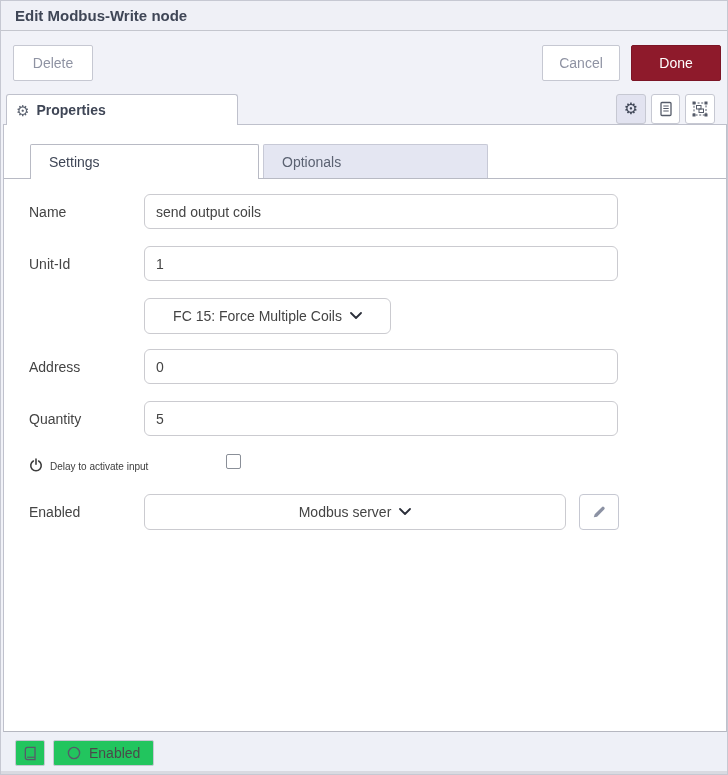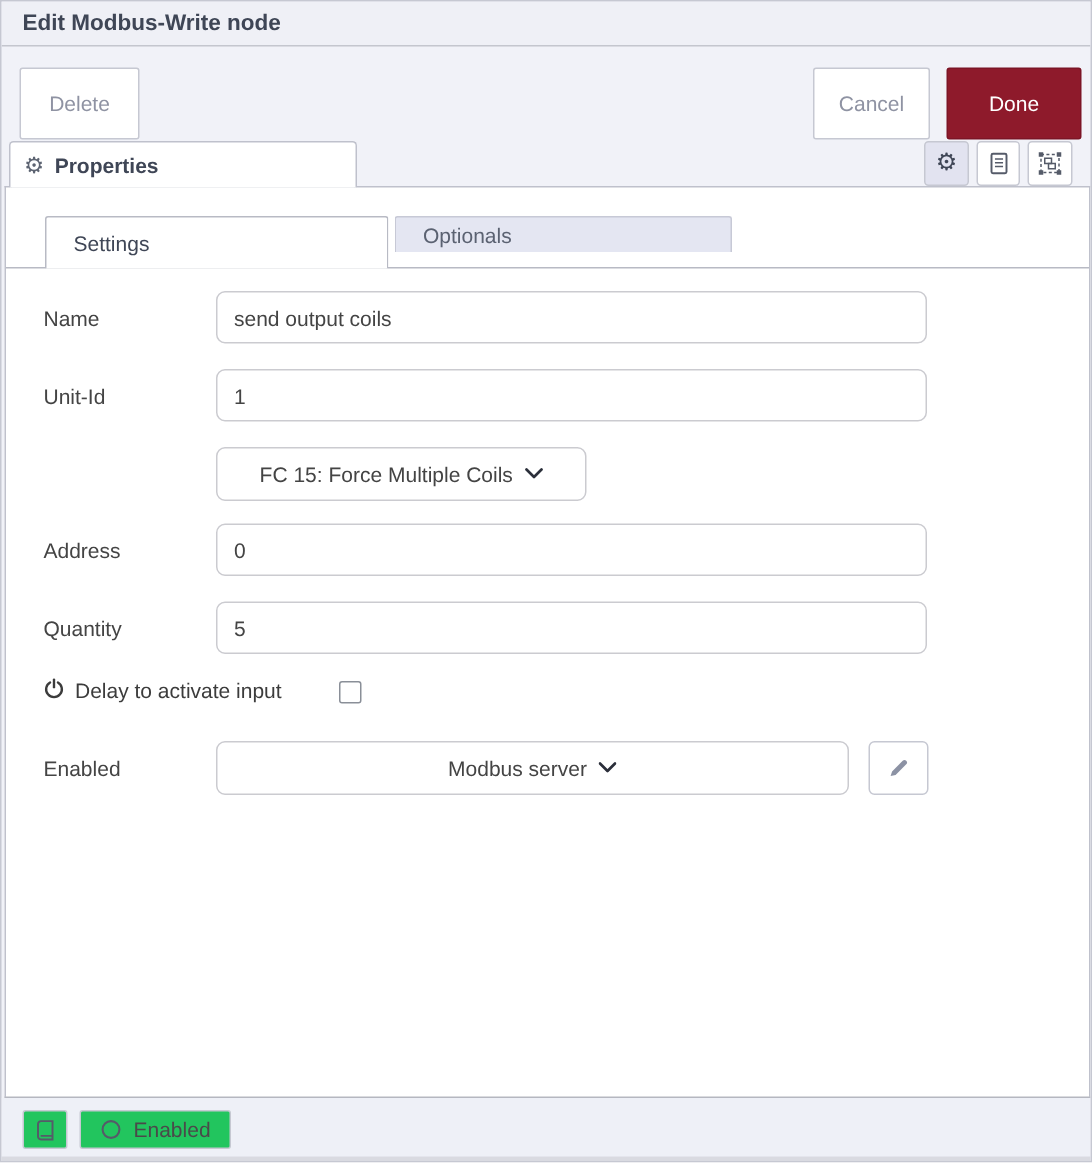--- a/index.html
+++ b/index.html
@@ -20,21 +20,21 @@
   .titlebar{
     position:absolute;left:0;top:0;right:0;height:30px;
     background:#eff0f6;
     border-bottom:1px solid #c4c6ce;
     display:flex;align-items:center;
     padding-left:14px;box-sizing:border-box;
   }
   .titlebar .title{font-size:15px;font-weight:bold;color:#3f4656;}
   
   .btn{
-    position:absolute;top:44px;height:48px;box-sizing:border-box;
+    position:absolute;top:44px;height:36px;box-sizing:border-box;
     display:flex;align-items:center;justify-content:center;
     font-size:14px;border-radius:2px;cursor:pointer;
     background:#ffffff;border:1px solid #c6c8d2;color:#8f93a3;
   }
   .btn-delete{left:12px;width:80px;}
   .btn-cancel{left:541px;width:78px;}
   .btn-done{left:630px;width:90px;background:#8e1a2b;border-color:#7c1526;color:#ffffff;}
   
   .props-tab{
     position:absolute;left:5px;top:93px;width:232px;height:31px;
@@ -69,21 +69,21 @@
   .inner-tab{
     position:absolute;top:0;box-sizing:border-box;cursor:pointer;
     display:flex;align-items:center;padding-left:18px;font-size:14px;
   }
   .inner-tab.active{
     left:26px;width:229px;height:35px;z-index:2;
     background:#ffffff;border:1px solid #b8bac4;border-bottom:none;
     font-weight:normal;color:#3f4656;border-radius:2px 2px 0 0;
   }
   .inner-tab.inactive{
-    left:259px;width:225px;height:24px;
+    left:259px;width:225px;height:34px;
     background:#e4e6f2;border:1px solid #c7c9d6;border-bottom:none;
     color:#5b6272;border-radius:2px 2px 0 0;
   }
   
   .row-label{
     position:absolute;left:25px;width:110px;height:35px;
     font-size:14px;color:#444444;display:flex;align-items:center;
   }
   .text-input{
     position:absolute;left:140px;width:474px;height:35px;box-sizing:border-box;
@@ -93,21 +93,21 @@
   }
   .select{
     position:absolute;left:140px;height:36px;box-sizing:border-box;
     border:1px solid #cbcbd0;border-radius:6px;background:#ffffff;
     display:flex;align-items:center;justify-content:center;
     padding:0 12px;font-size:14px;color:#444444;cursor:pointer;
   }
   .chev{flex:none;margin-left:8px;}
   .delay-row{
     position:absolute;left:25px;top:327px;height:20px;
-    display:flex;align-items:flex-start;font-size:14px;color:#3c3c3c;
+    display:flex;align-items:flex-end;font-size:10px;color:#3c3c3c;
   }
   .delay-row .pwr{margin-right:7px;display:flex;}
   .checkbox{
     position:absolute;left:222px;top:329px;width:15px;height:15px;
     box-sizing:border-box;border:1px solid #8a8f98;border-radius:2px;
     background:#ffffff;cursor:pointer;
   }
   .pencil-btn{
     position:absolute;left:575px;width:40px;height:36px;box-sizing:border-box;
     background:#ffffff;border:1px solid #c6c8d2;border-radius:4px;

